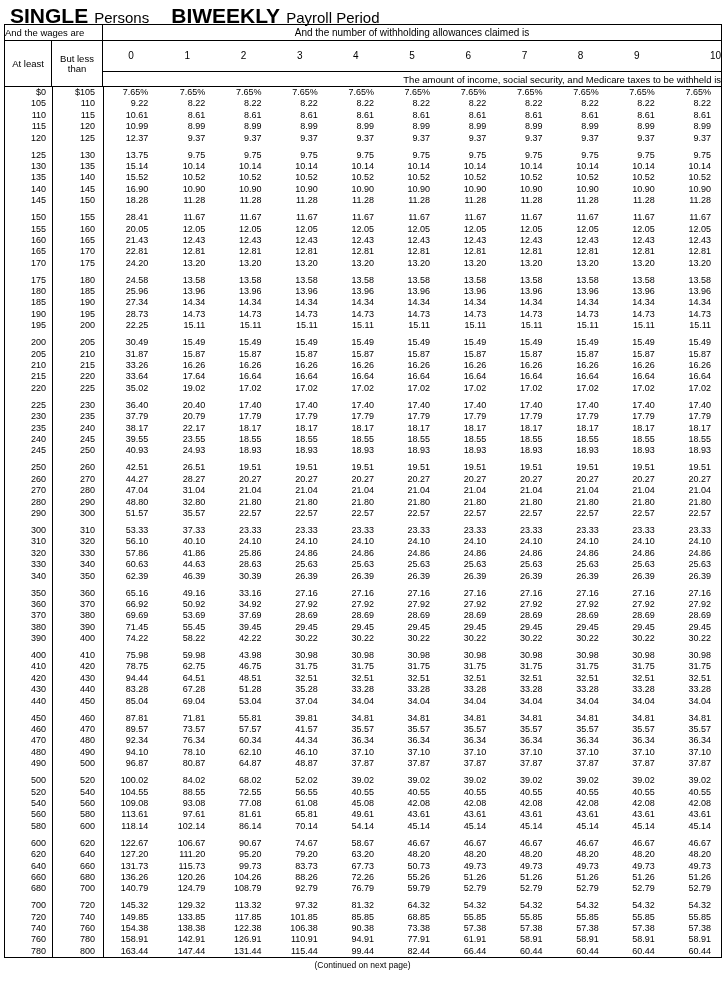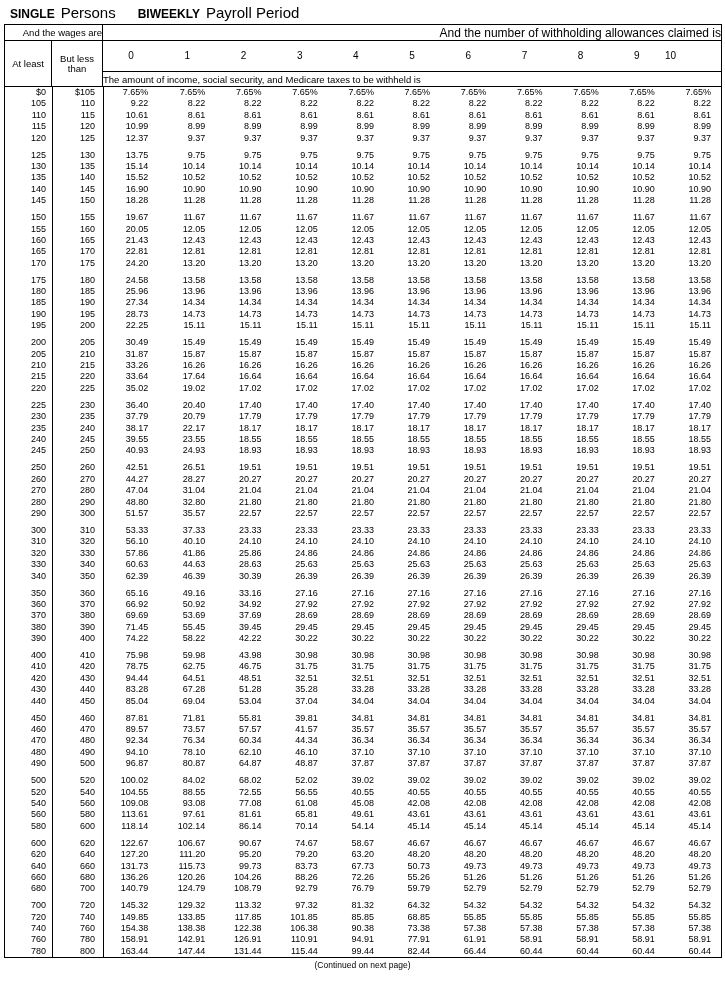--- a/index.html
+++ b/index.html
@@ -22,21 +22,21 @@
     padding: 4px 4px 0 4px;
   }
   
   .title-row {
     display: flex;
     align-items: baseline;
     padding-left: 6px;
     height: 20px;
   }
   .t-big {
-    font-size: 12px;
+    font-size: 21px;
     font-weight: bold;
     letter-spacing: 0px;
   }
   .t-med {
     font-size: 15px;
     font-weight: normal;
   }
   .gap-lg { width: 22px; display:inline-block; }
   .gap-sm { width: 6px; display:inline-block; }
   .subtitle {
@@ -54,36 +54,36 @@
     table-layout: fixed;
     font-size: 9px;
   }
   table.payroll td, table.payroll th {
     border: 1px solid #000;
     padding: 0;
     font-weight: normal;
     vertical-align: middle;
   }
   .hdr-wages {
-    text-align: right;
+    text-align: left;
     font-size: 9.5px;
     height: 15px;
   }
   .hdr-allow {
-    text-align: right;
-    font-size: 12px;
+    text-align: center;
+    font-size: 10px;
     height: 15px;
   }
   .hdr-atleast, .hdr-butless {
     text-align: center;
     font-size: 9.5px;
     height: 32px;
   }
   .hdr-amount {
-    text-align: left;
+    text-align: right;
     font-size: 9.5px;
     height: 14px;
   }
   .two-line {
     line-height: 10px;
     text-align: center;
   }
   
   .grid-cell {
     padding: 0;
@@ -165,21 +165,21 @@
                 <div class="cell c-val first" style="text-align: center; padding-right: 0px; font-size: 10px;">0</div>
                 <div class="cell c-val" style="text-align: center; padding-right: 0px; font-size: 10px;">1</div>
                 <div class="cell c-val" style="text-align: center; padding-right: 0px; font-size: 10px;">2</div>
                 <div class="cell c-val" style="text-align: center; padding-right: 0px; font-size: 10px;">3</div>
                 <div class="cell c-val" style="text-align: center; padding-right: 0px; font-size: 10px;">4</div>
                 <div class="cell c-val" style="text-align: center; padding-right: 0px; font-size: 10px;">5</div>
                 <div class="cell c-val" style="text-align: center; padding-right: 0px; font-size: 10px;">6</div>
                 <div class="cell c-val" style="text-align: center; padding-right: 0px; font-size: 10px;">7</div>
                 <div class="cell c-val" style="text-align: center; padding-right: 0px; font-size: 10px;">8</div>
                 <div class="cell c-val" style="text-align: center; padding-right: 0px; font-size: 10px;">9</div>
-                <div class="cell c-val" style="text-align: left; padding-right: 0px; font-size: 10px;">10</div>
+                <div class="cell c-val" style="text-align: right; padding-right: 0px; font-size: 10px;">10</div>
               </div>
             </div>
         </td>
       </tr>
       <tr>
         <td class="hdr-amount">The amount of income, social security, and Medicare taxes to be withheld is</td>
       </tr>
       <tr>
         <td class="grid-cell" colspan="3">
           <div class="grid" id="body-grid">
@@ -329,21 +329,21 @@
                 <div class="cell c-val">11.28</div>
                 <div class="cell c-val">11.28</div>
                 <div class="cell c-val">11.28</div>
                 <div class="cell c-val">11.28</div>
                 <div class="cell c-val">11.28</div>
                 <div class="cell c-val">11.28</div>
               </div>
               <div class="row">
                 <div class="cell c-atleast">150</div>
                 <div class="cell c-butless">155</div>
-                <div class="cell c-val first">19.67</div>
+                <div class="cell c-val first">28.41</div>
                 <div class="cell c-val">11.67</div>
                 <div class="cell c-val">11.67</div>
                 <div class="cell c-val">11.67</div>
                 <div class="cell c-val">11.67</div>
                 <div class="cell c-val">11.67</div>
                 <div class="cell c-val">11.67</div>
                 <div class="cell c-val">11.67</div>
                 <div class="cell c-val">11.67</div>
                 <div class="cell c-val">11.67</div>
                 <div class="cell c-val">11.67</div>

